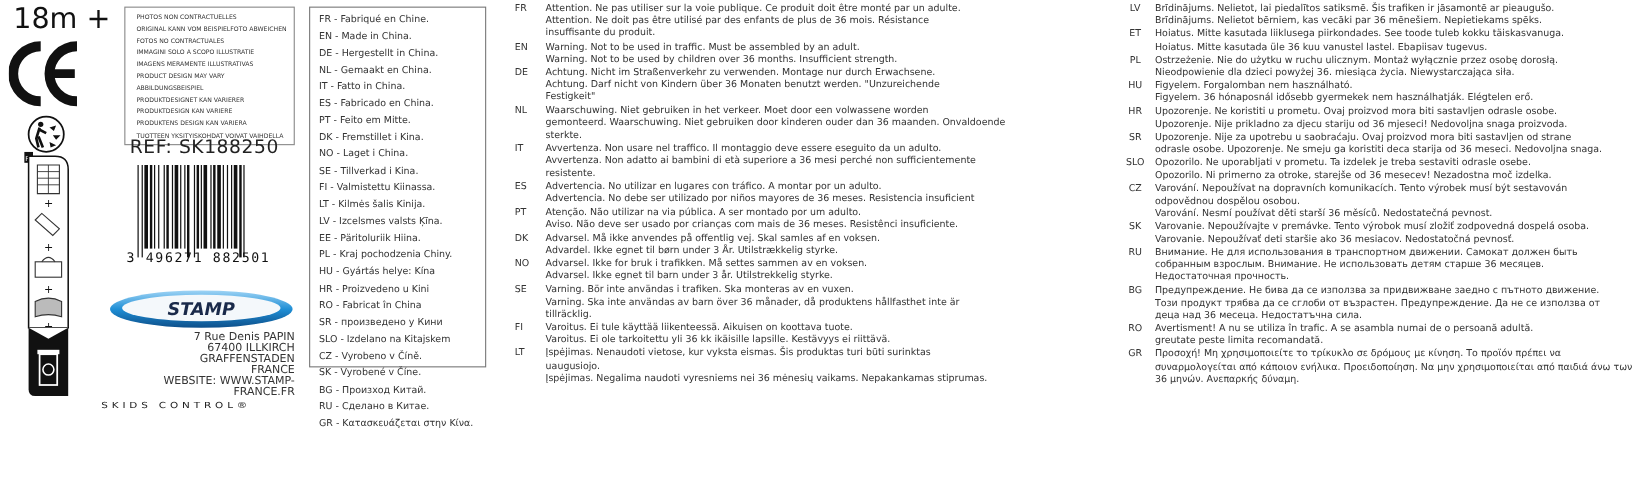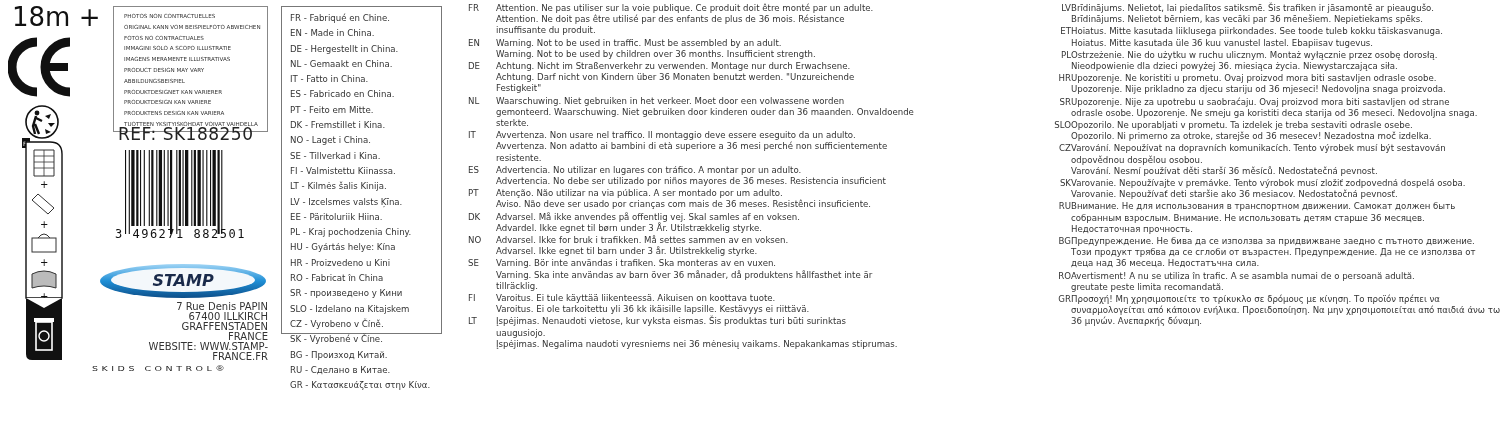--- a/index.html
+++ b/index.html
@@ -27,21 +27,21 @@
   .madein div { white-space:nowrap; }
 
   
   .warn-col { font-family:"DejaVu Sans", sans-serif; font-size:8.6px; line-height:11.2px; color:#333; }
   .warn-col .entry { display:flex; margin-bottom:1px; }
   .warn-col .code { width:28px; flex:0 0 28px; }
   .warn-col .txt { flex:1; }
   .warn-col .txt div { white-space:nowrap; }
   .col1 { left:468px; top:3px; width:540px; }
   .col2 { left:1014px; top:3px; width:486px; }
-  .col2 .code { width:36px; flex:0 0 36px; text-align:right;margin-left:21px; }
+  .col2 .code { width:36px; flex:0 0 36px; text-align:center; }
 </style>
 </head>
 <body>
 
 <div class="abs age">18m +</div>
 
 <svg class="abs ce" viewBox="0 0 66 62">
   <path d="M29 6 A25 25 0 1 0 29 56" fill="none" stroke="#111" stroke-width="9"></path>
   <path d="M62 6 A25 25 0 1 0 62 56" fill="none" stroke="#111" stroke-width="9"></path>
   <line x1="40" y1="31" x2="60" y2="31" stroke="#111" stroke-width="8"></line>
@@ -282,20 +282,27 @@
       </div>
     </div>
     <div class="entry">
       <div class="code">PL</div>
       <div class="txt">
         <div>Ostrzeżenie. Nie do użytku w ruchu ulicznym. Montaż wyłącznie przez osobę dorosłą.</div>
         <div>Nieodpowienie dla dzieci powyżej 36. miesiąca życia. Niewystarczająca siła.</div>
       </div>
     </div>
     <div class="entry">
+      <div class="code">HU</div>
+      <div class="txt">
+        <div>Figyelem. Forgalomban nem használható.</div>
+        <div>Figyelem. 36 hónaposnál idősebb gyermekek nem használhatják. Elégtelen erő.</div>
+      </div>
+    </div>
+    <div class="entry">
       <div class="code">HR</div>
       <div class="txt">
         <div>Upozorenje. Ne koristiti u prometu. Ovaj proizvod mora biti sastavljen odrasle osobe.</div>
         <div>Upozorenje. Nije prikladno za djecu stariju od 36 mjeseci! Nedovoljna snaga proizvoda.</div>
       </div>
     </div>
     <div class="entry">
       <div class="code">SR</div>
       <div class="txt">
         <div>Upozorenje. Nije za upotrebu u saobraćaju. Ovaj proizvod mora biti sastavljen od strane</div>

